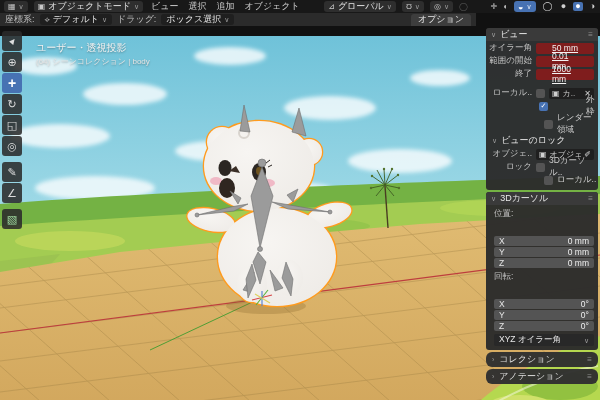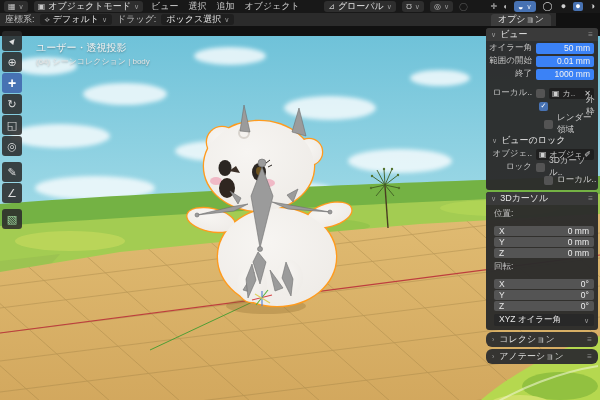--- a/index.html
+++ b/index.html
@@ -13,21 +13,21 @@
   .pill{display:flex;align-items:center;gap:3px;background:#2e2e2e;border-radius:3px;
         padding:0 4px;height:11px;color:#e2e2e2;white-space:nowrap;}
   .menu{color:#cfcfcf;padding:0 2px;white-space:nowrap;}
   .caret{font-size:7px;color:#9a9a9a;line-height:1;}
   .micon{font-size:8px;color:#c8c8c8;line-height:1;}
   .magnet{display:inline-block;transform:rotate(180deg);font-size:8px;color:#c8c8c8;}
   .dimicon{color:#5c5c5c;font-size:8px;}
   .sphere{font-size:9px;line-height:1;color:#cfcfcf;padding:0 1px;}
   .sphere.active{background:#4772b3;border-radius:2px;color:#fff;padding:0 2px;}
   
-  .tset{position:absolute;left:0;top:13px;width:556px;height:13px;background:#2b2b2b;
+  .tset{position:absolute;left:0;top:13px;width:476px;height:13px;background:#2b2b2b;
         display:flex;align-items:center;gap:5px;padding:0 5px;box-sizing:border-box;z-index:30;}
   .tset .lbl{color:#bdbdbd;}
   .dpill{display:flex;align-items:center;gap:3px;background:#1f1f1f;border-radius:3px;
          padding:0 5px;height:11px;color:#e6e6e6;white-space:nowrap;}
   .opts{margin-left:auto;background:#3d3d3d;border-radius:3px 3px 0 0;height:12px;
         display:flex;align-items:center;padding:0 7px;color:#e8e8e8;}
   
   #viewport{position:absolute;left:0;top:36px;width:600px;height:374px;}
   .vp-overlay{position:absolute;left:36px;top:5px;z-index:10;text-shadow:0 1px 2px rgba(0,0,0,.35);}
   .vp-overlay .l1{font-size:10px;color:#f2f2f2;}
@@ -45,34 +45,34 @@
            flex-direction:column;gap:2px;}
   .panel{background:rgba(43,43,43,.97);border-radius:3px;padding-bottom:4px;}
   .phead{display:flex;align-items:center;background:#3a3a3a;border-radius:3px 3px 0 0;
          height:13px;padding:0 5px;gap:4px;color:#e8e8e8;}
   .phead .burger{margin-left:auto;color:#8f8f8f;font-size:8px;}
   .collapsed{background:rgba(48,48,48,.97);border-radius:6px;height:15px;display:flex;
              align-items:center;padding:0 6px;gap:5px;color:#dedede;}
   .collapsed .burger{margin-left:auto;color:#8f8f8f;font-size:8px;}
   .prow{display:flex;align-items:center;height:12px;margin:1px 4px 0 0;gap:4px;}
   .prow .rlabel{width:46px;text-align:right;color:#c2c2c2;font-size:8.5px;flex:none;white-space:nowrap;overflow:hidden;}
-  .field{flex:1;background:#3b82f6;border-radius:2px;height:11px;display:flex;align-items:center;
-         justify-content:flex-end;padding:0 4px;color:#f2f2f2;font-size:8.5px;}
+  .field{flex:1;background:#7f1d1d;border-radius:2px;height:11px;display:flex;align-items:center;
+         justify-content:flex-end;padding:0 16px;color:#f2f2f2;font-size:8.5px;text-decoration:underline;}
   .objfield{flex:1;background:#1f1f1f;border-radius:2px;height:11px;display:flex;align-items:center;
             gap:3px;padding:0 3px;color:#cfcfcf;font-size:8px;overflow:hidden;}
   .objfield .grow{flex:1;white-space:nowrap;overflow:hidden;}
   .cb{width:9px;height:9px;border-radius:2px;background:#545454;flex:none;display:flex;
       align-items:center;justify-content:center;font-size:7px;color:#fff;}
   .cb.checked{background:#4772b3;}
   .cbrow{display:flex;align-items:center;gap:4px;height:12px;margin-top:1px;color:#cfcfcf;font-size:8.5px;}
   .axisfield{flex:1;background:#545454;border-radius:2px;height:10px;display:flex;align-items:center;
              padding:0 5px;color:#f0f0f0;font-size:8.5px;margin:1px 4px 0 8px;}
   .axisfield .ax{color:#e6e6e6;}
   .axisfield .val{margin-left:auto;padding-left:25px;}
-  .seclabel{color:#c2c2c2;font-size:8.5px;margin:3px 0 6px 8px;}
+  .seclabel{color:#c2c2c2;font-size:8.5px;margin:3px 0 16px 8px;}
   .ddrow{margin:3px 4px 0 8px;background:#282828;border-radius:2px;height:12px;display:flex;
          align-items:center;padding:0 5px;color:#e8e8e8;font-size:8.5px;}
   .ddrow .caret{margin-left:auto;}
   .subhead{display:flex;align-items:center;gap:4px;height:13px;margin:4px 0 0 6px;color:#e4e4e4;}
 </style>
 </head>
 <body>
 
 <div id="app">
 

